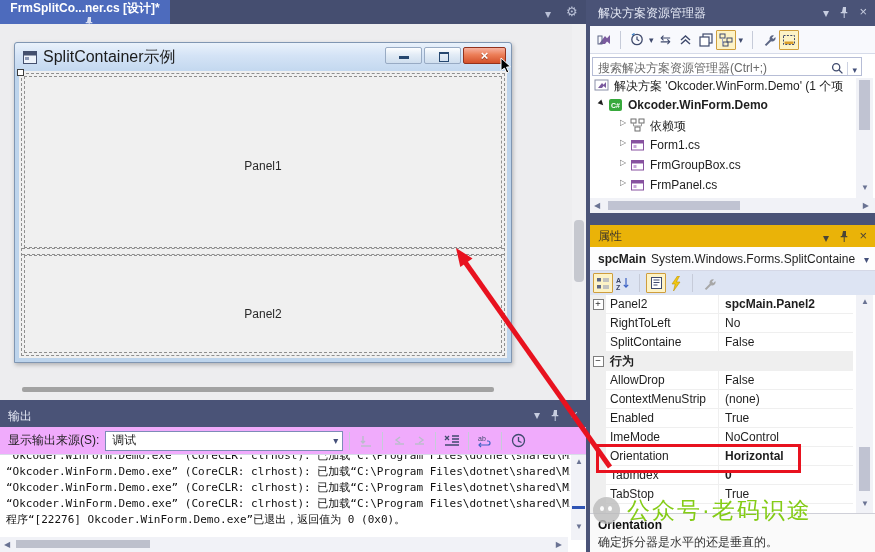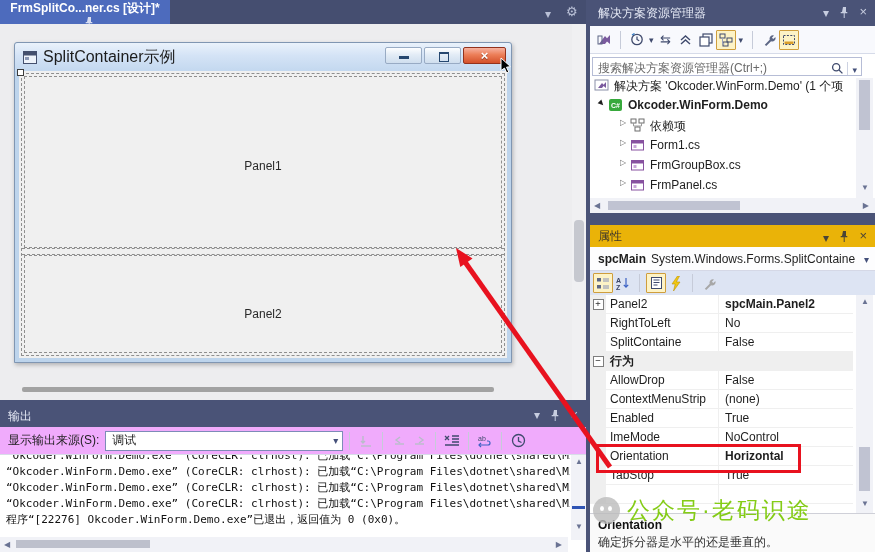--- a/index.html
+++ b/index.html
@@ -543,20 +543,25 @@
           <span class="pname">ImeMode</span>
           <span class="pval">NoControl</span>
         </div>
         <div class="prow">
           <span class="expcell"></span>
           <span class="pname">Orientation</span>
           <span class="pval b">Horizontal</span>
         </div>
         <div class="prow">
           <span class="expcell"></span>
+          <span class="pname">TabIndex</span>
+          <span class="pval b">0</span>
+        </div>
+        <div class="prow">
+          <span class="expcell"></span>
           <span class="pname">TabStop</span>
           <span class="pval">True</span>
         </div>
         <div class="prow">
           <span class="expcell"></span>
           <span class="pname"></span>
           <span class="pval"></span>
         </div>
       </div>
 

